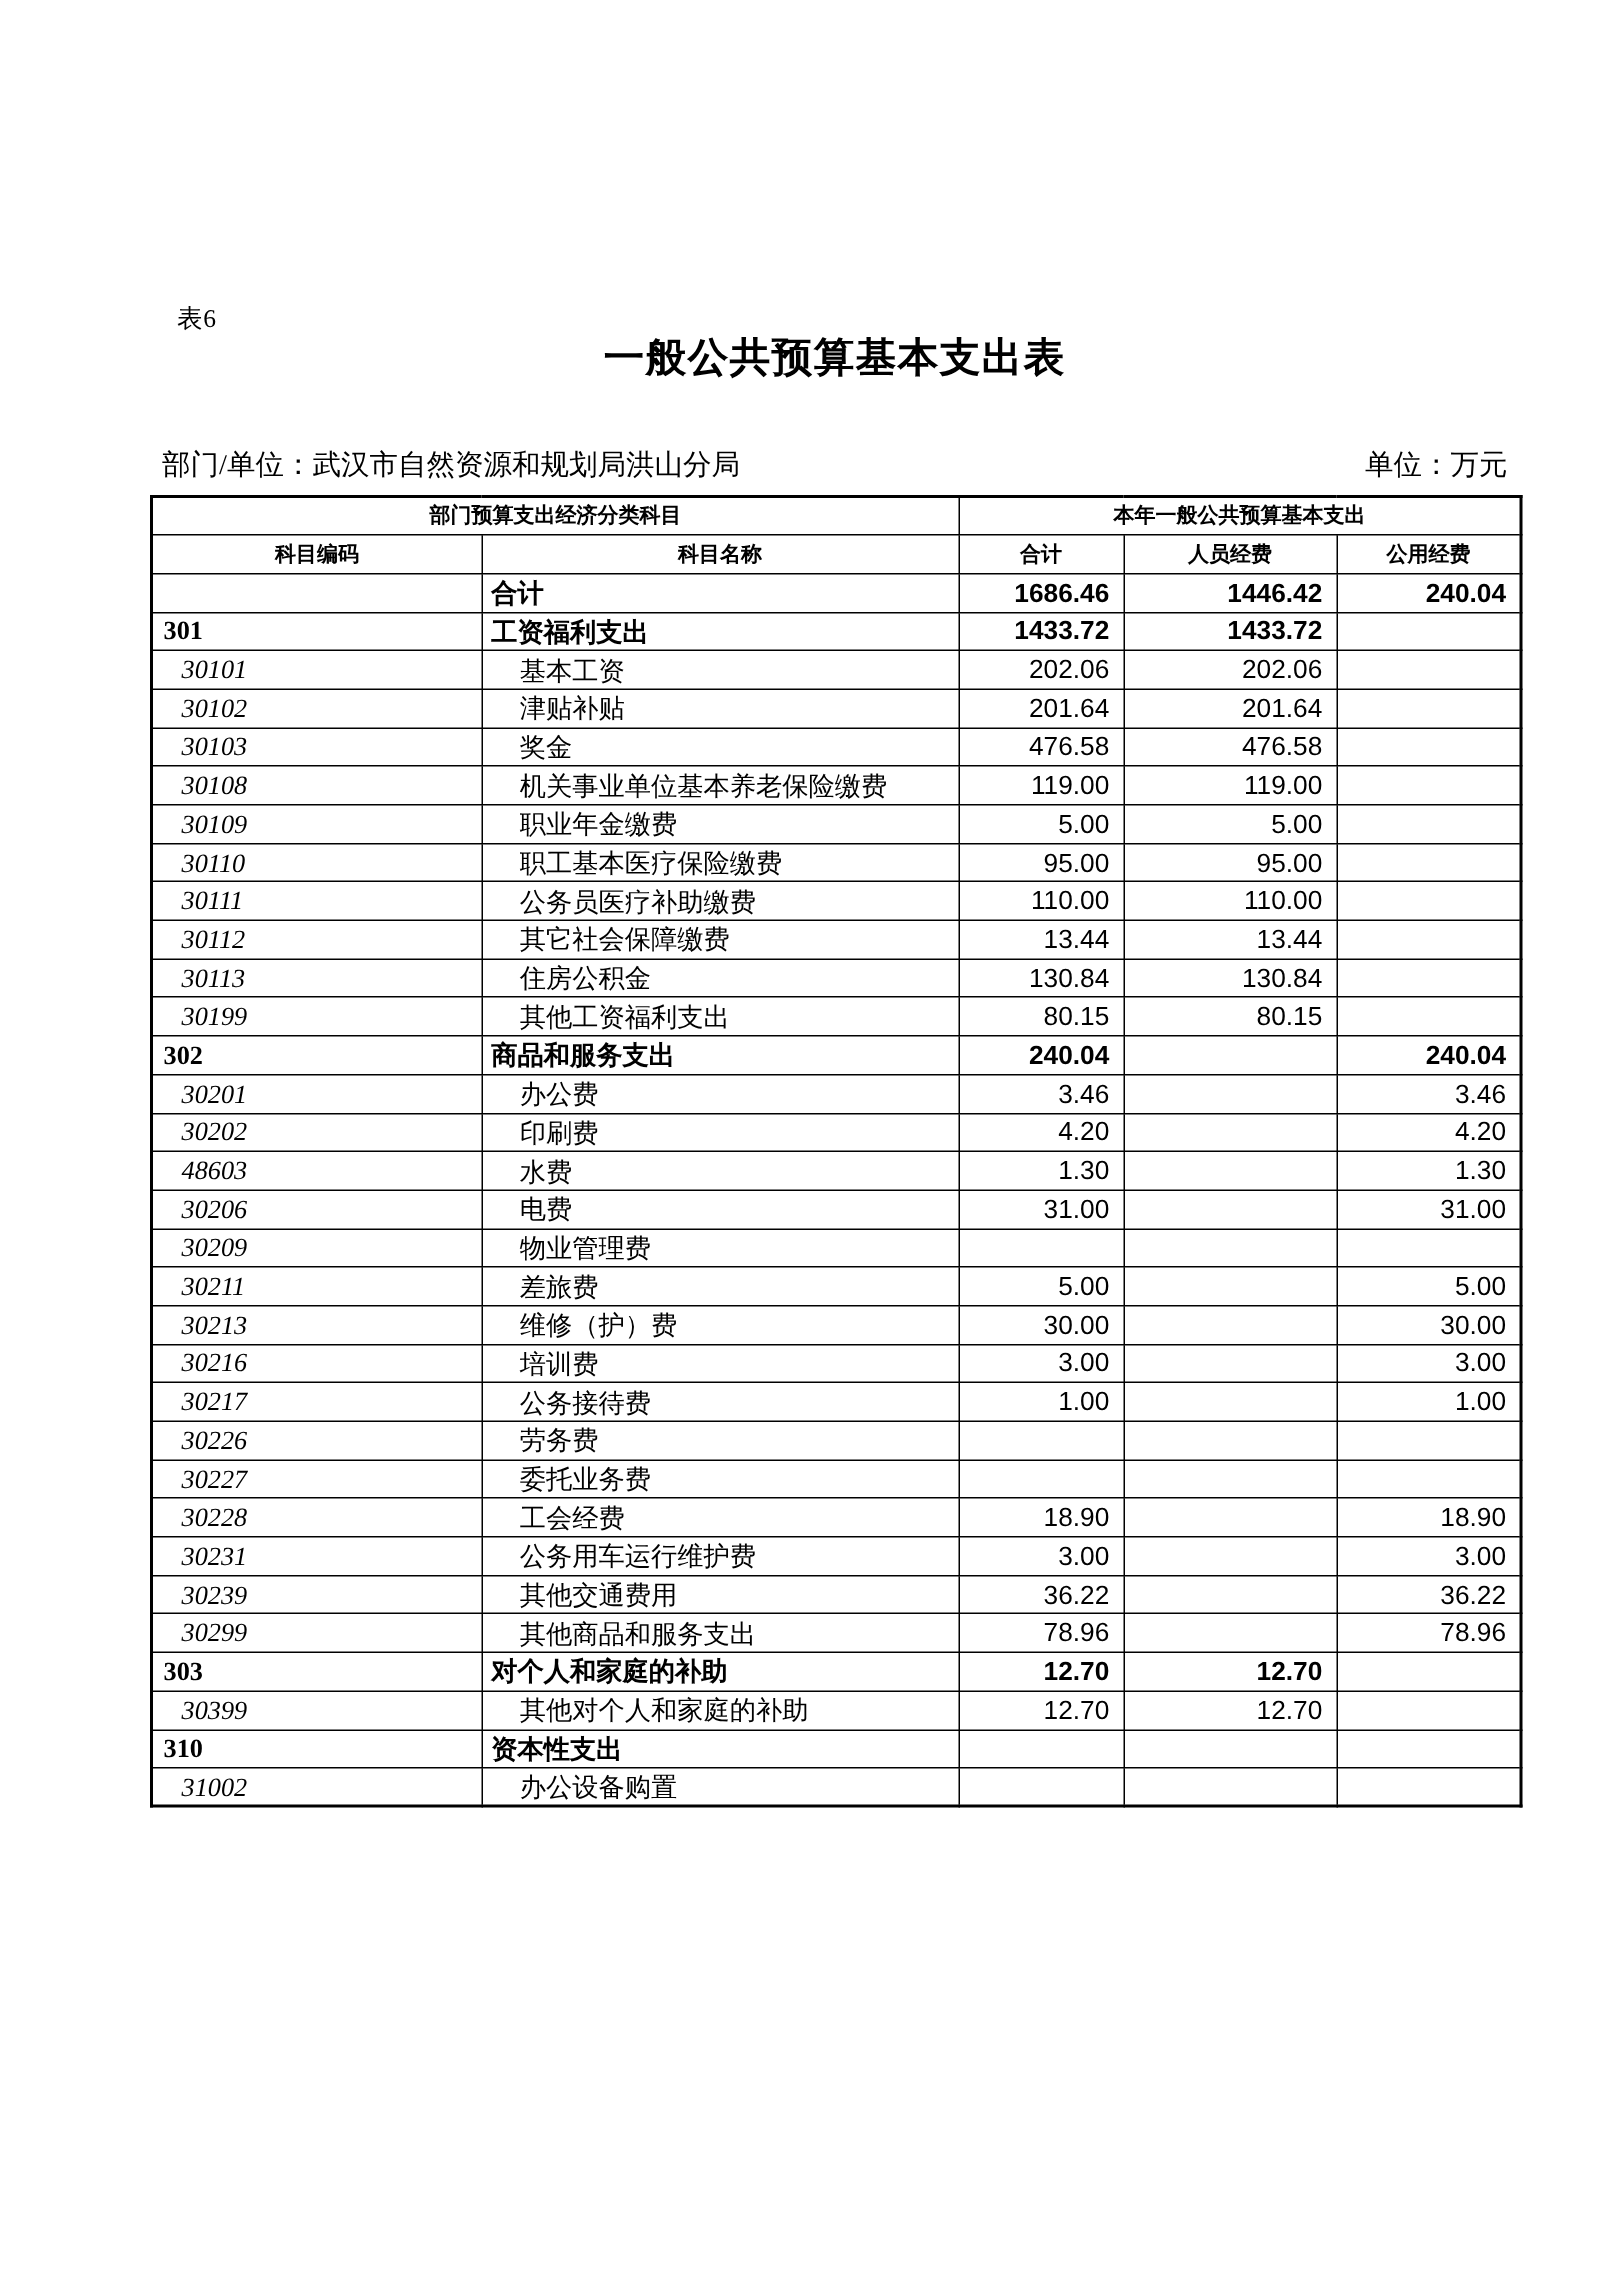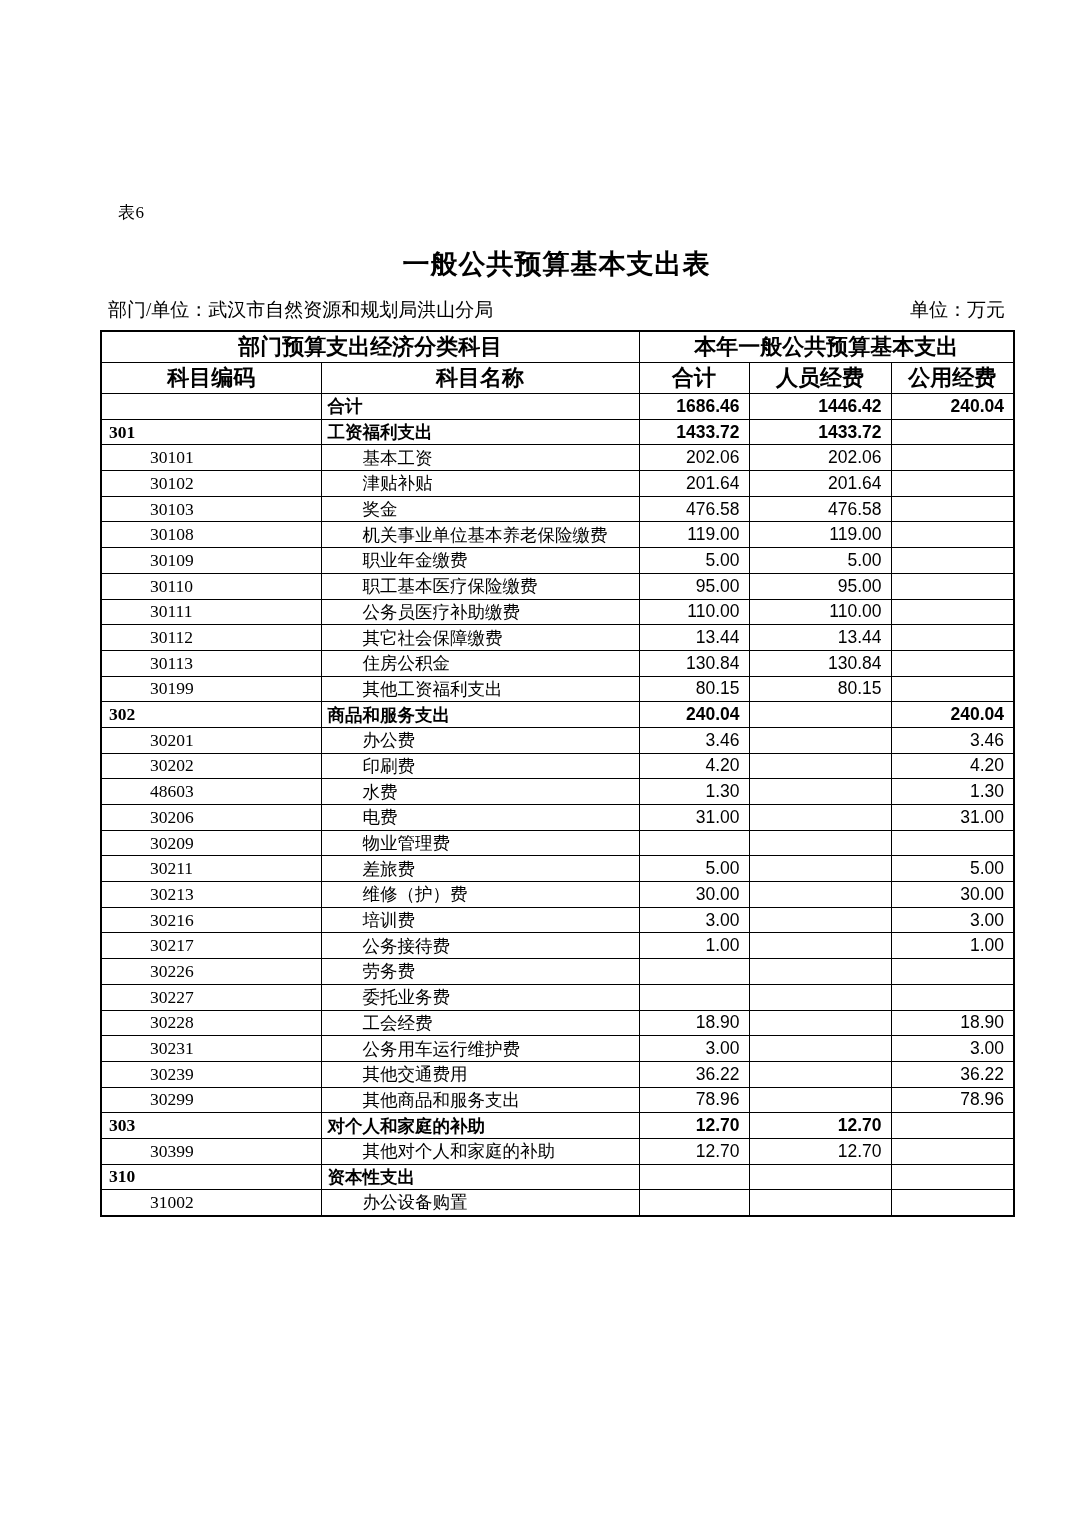--- a/index.html
+++ b/index.html
@@ -14,21 +14,21 @@
   .sheet-label {
     position: absolute;
     top: 201px;
     left: 118px;
     font-size: 17px;
     letter-spacing: 0.5px;
     text-align: right;
   }
   .doc-title {
     position: absolute;
-    top: 246px;
+    top: 220px;
     left: 100px;
     width: 913px;
     text-align: center;
     font-size: 27px;
     font-weight: bold;
     letter-spacing: 1px;
   }
   .meta-row {
     position: absolute;
     top: 297px;
@@ -48,21 +48,21 @@
     table-layout: fixed;
     border: 2px solid #000;
   }
   table.budget th, table.budget td {
     border: 1px solid #000;
     overflow: hidden;
     white-space: nowrap;
   }
   table.budget th {
     font-weight: bold;
-    font-size: 22px;
+    font-size: 14px;
     height: 25.7px;
     text-align: center;
     vertical-align: middle;
   }
   table.budget td {
     height: 25.7px;
     font-size: 17.5px;
     vertical-align: middle;
   }
   col.c-code  { width: 220px; }
@@ -76,22 +76,22 @@
     font-size: 18px;
     padding-left: 7px;
   }
   td.cell-name { padding-left: 6px; }
   td.cell-num {
     font-family: "Liberation Sans", "DejaVu Sans", sans-serif;
     font-size: 17px;
     text-align: right;
     padding-right: 9px;
   }
-  tr.level-detail td.cell-code { padding-left: 48px; }
-  tr.level-detail td.cell-name { padding-left: 41px; }
+  tr.level-detail td.cell-code { padding-left: 19px; font-style: italic; }
+  tr.level-detail td.cell-name { padding-left: 25px; }
   tr.level-total td, tr.level-category td { font-weight: bold; }
 </style>
 </head>
 <body>
 
 <div class="sheet-label">表6</div>
 
 <h1 class="doc-title">一般公共预算基本支出表</h1>
 
 <div class="meta-row">

